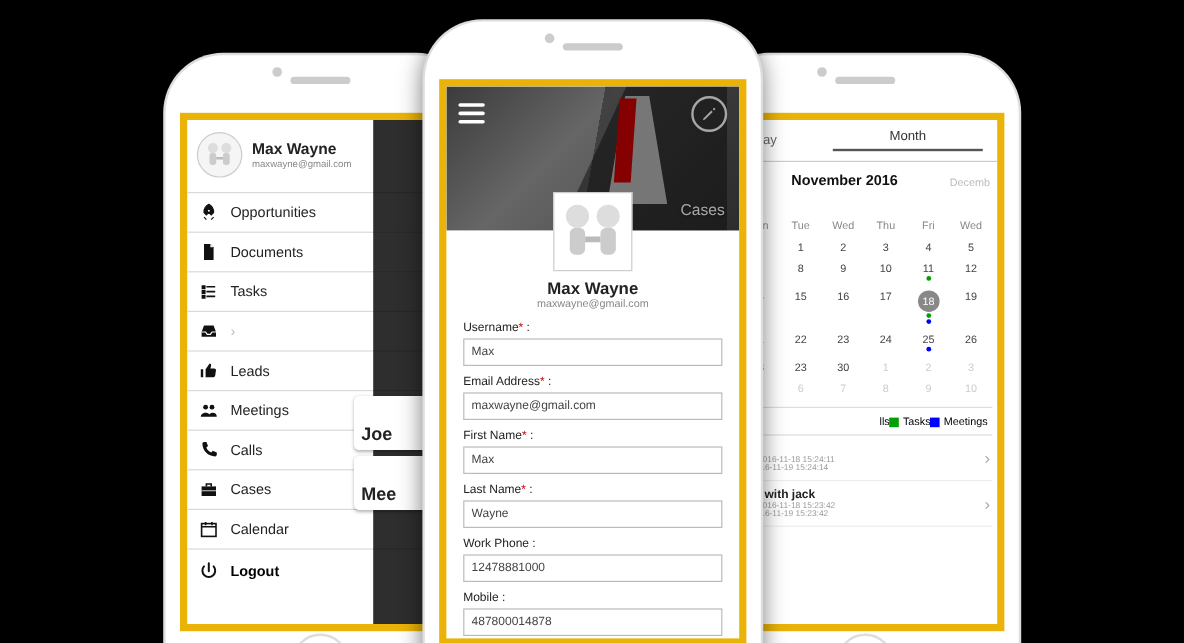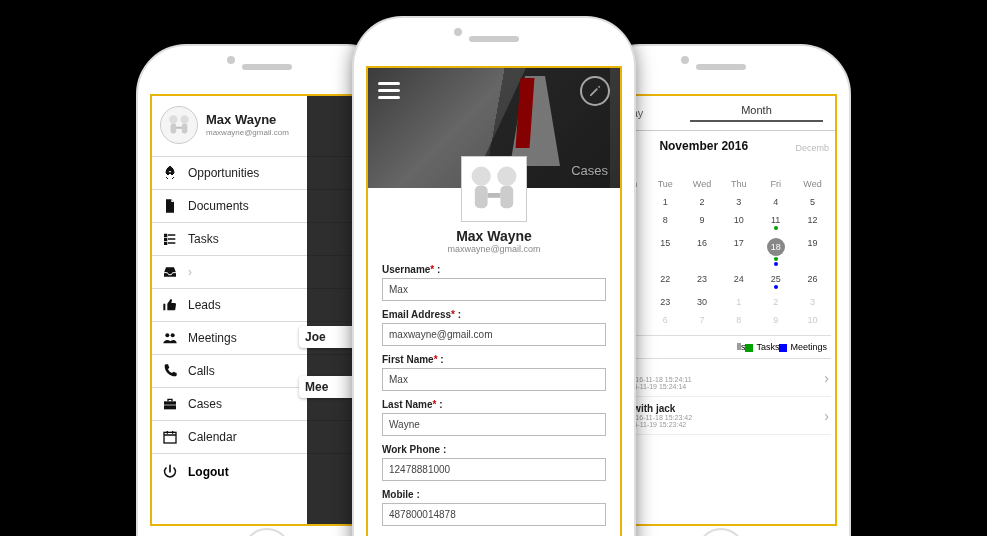--- a/index.html
+++ b/index.html
@@ -2,61 +2,61 @@
 <html><head>
 <meta charset="utf-8">
 <style>
   html, body { margin: 0; padding: 0; background: #000; font-family: -apple-system, Helvetica, Arial, sans-serif; width: 987px; height: 536px; overflow: hidden; }
   .stage { position: relative; width: 987px; height: 536px; }
 
   .phone { position: absolute; background: #fff; border-radius: 48px; box-shadow: 0 0 0 2px #ddd, 0 4px 20px rgba(0,0,0,.6); }
   .phone .earpiece { position: absolute; left: 50%; transform: translateX(-50%); top: 18px; width: 50px; height: 6px; background: #ccc; border-radius: 3px; }
   .phone .cam { position: absolute; left: 50%; transform: translateX(-50%); top: 10px; width: 8px; height: 8px; background: #ccc; border-radius: 50%; margin-left: -36px; }
   .phone .home { position: absolute; left: 50%; transform: translateX(-50%); bottom: 10px; width: 44px; height: 44px; border: 2px solid #ddd; border-radius: 50%; }
-  .phone .screen { position: absolute; left: 12px; right: 12px; top: 48px; bottom: 60px; background: #fff; overflow: hidden; border: 2px solid #eab308; }
+  .phone .screen { position: absolute; left: 12px; right: 12px; top: 48px; bottom: 60px; background: #fff; overflow: hidden; border: 6px solid #eab308; }
 
   
   .left-phone { left: 138px; top: 46px; width: 257px; height: 540px; }
   .profile-row { display: flex; align-items: center; padding: 10px 8px 12px 8px; border-bottom: 1px solid #d9d9d9; }
   .avatar-circle { width: 36px; height: 36px; border-radius: 50%; border: 1px solid #ccc; margin-right: 8px; display:flex; align-items:center; justify-content:center; overflow:hidden; background: #f5f5f5; }
   .avatar-circle svg { width: 28px; height: 28px; }
   .profile-name { font-size: 13px; font-weight: 600; color: #222; line-height: 1.1; }
   .profile-email { font-size: 8px; color: #888; }
   .menu-list { }
   .menu-item { display: flex; align-items: center; padding: 8px 10px; border-bottom: 1px solid #d9d9d9; font-size: 12px; color: #222; }
   .menu-item .ico { width: 16px; height: 16px; margin-right: 10px; display:flex; align-items:center; justify-content:center; }
   .menu-item .ico svg { width:16px; height:16px; fill:#111; }
   .menu-item .label { flex: 1; }
   .menu-item .chev { color: #bbb; font-size: 12px; }
   .logout-item { padding: 10px; font-size: 12px; font-weight: 700; display:flex; align-items:center; }
   .logout-item .ico { width:16px; height:16px; margin-right:10px; display:flex; align-items:center; justify-content:center; }
   .logout-item .ico svg { width:16px; height:16px; fill:#111; }
   .dim-overlay { position:absolute; left:155px; right:0; top:0; bottom:0; background: rgba(0,0,0,.82); }
   .peek-row { position:absolute; right:6px; width:64px; background:#fff; border-radius:4px; padding:4px 6px; box-shadow: 0 1px 3px rgba(0,0,0,.3); font-size:8px; color:#555; }
-  .peek-row .tl { font-weight:700; color:#222; font-size:12px; }
+  .peek-row .tl { font-weight:700; color:#222; font-size:15px;margin-top:20px; }
 
   
   .center-phone { left: 354px; top: 18px; width: 280px; height: 580px; z-index: 5; }
   .hero { position: relative; height: 120px; background: linear-gradient(135deg,#3b3b3b 0%, #666 40%, #444 100%); }
   .hero::after { content:""; position:absolute; inset:0; background:
       radial-gradient(ellipse at 60% 35%, rgba(200,0,0,.0) 0%, rgba(200,0,0,0) 40%),
       linear-gradient(100deg, transparent 50%, rgba(0,0,0,.35) 50%); }
   .tie { position:absolute; right:88px; top:10px; width:14px; height:70px; background:#c00; transform: skewX(-4deg); }
   .shirt { position:absolute; right:60px; top:8px; width:50px; height:90px; background:#eee; clip-path: polygon(30% 0, 70% 0, 100% 100%, 0 100%); opacity:.7; }
   .suit { position:absolute; right:10px; top:0; width:140px; height:120px; background:#1a1a1a; clip-path: polygon(40% 0, 100% 0, 100% 100%, 0 100%); opacity:.6; }
   .hamburger { position:absolute; left:10px; top:10px; }
   .hamburger div { width:22px; height:3px; background:#fff; margin:4px 0; border-radius:2px; }
   .edit-btn { position:absolute; right:10px; top:8px; width:26px; height:26px; border:2px solid #fff; border-radius:50%; display:flex; align-items:center; justify-content:center; }
   .edit-btn svg { width:14px; height:14px; fill:#fff; }
   .page-title { position:absolute; right:12px; bottom:10px; color:#fff; font-size:13px; font-weight:500; text-shadow:0 1px 2px rgba(0,0,0,.5); }
   .avatar-center-wrap { position:absolute; left:50%; transform:translateX(-50%); top:-32px; width:64px; height:64px; background:#fff; border:1px solid #ccc; display:flex; align-items:center; justify-content:center; }
   .form-area { position: relative; padding: 40px 14px 10px 14px; }
   .fa-name { text-align:center; font-size:14px; font-weight:600; color:#222; }
   .fa-email { text-align:center; font-size:9px; color:#888; margin-bottom:10px; }
-  .field-label { font-size:10px; color:#222; font-weight:700; margin-top:8px; }
+  .field-label { font-size:10px; color:#222; font-weight:400; margin-top:8px; }
   .req { color:#c00; }
   .field-input { margin-top:3px; width:100%; box-sizing:border-box; border:1px solid #bbb; padding:5px 6px; font-size:10px; color:#444; background:#fff; }
 
   
   .right-phone { left: 592px; top: 46px; width: 257px; height: 540px; }
   .cal-header { display:flex; align-items:center; border-bottom:1px solid #ccc; font-size:11px; }
   .cal-tab { flex:1; text-align:center; padding:8px 4px; color:#666; }
   .cal-tab.active { color:#333; font-weight:500; }
   .cal-tab .underline { height:2px; background:#555; margin:4px 8px 0 8px; }
   .month-row { display:flex; align-items:flex-end; padding:8px 6px; font-size:12px; }

